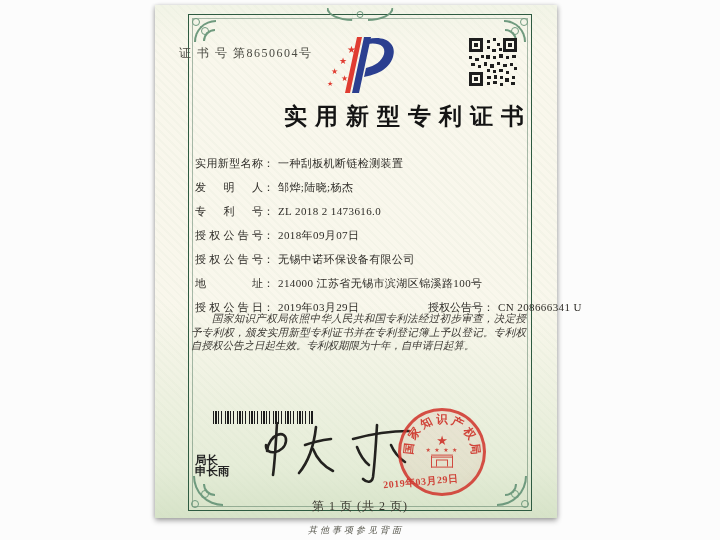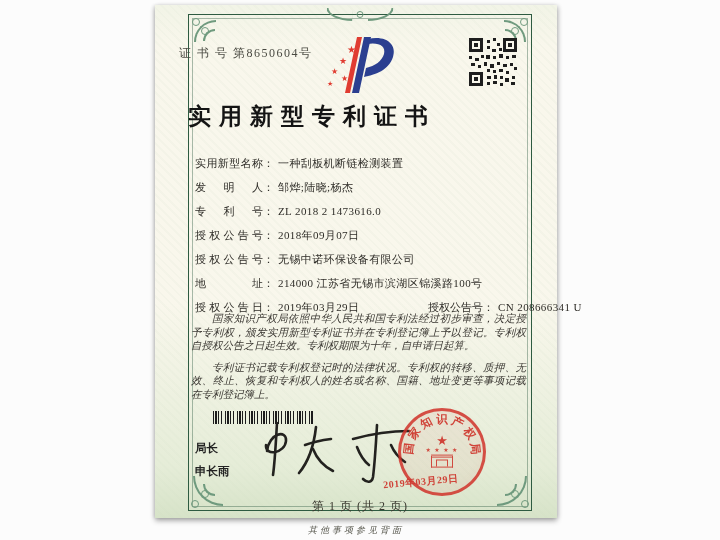--- a/index.html
+++ b/index.html
@@ -50,21 +50,21 @@
   .top-ornament .od{width:7px;height:7px;border:1.5px solid var(--green-lt);border-radius:50%;}
   
   .cert-no{
     position:absolute; left:24px; top:40px; font-size:12px; letter-spacing:1.5px; color:#4a4a42;
   }
   .logo{position:absolute; left:166px; top:26px; width:84px; height:68px;}
   .logo .star{position:absolute; color:#e03c31; line-height:1;}
   .qr{position:absolute; left:314px; top:33px; width:48px; height:48px;}
   .title{
     position:absolute; left:33px; top:96px; width:344px;
-    text-align:left; font-size:23px; font-weight:bold; letter-spacing:8px; color:#141414;
+    text-align:right; font-size:23px; font-weight:bold; letter-spacing:8px; color:#141414;
   }
   
   .fields{position:absolute; left:40px; top:146px; width:335px; font-size:11px; color:var(--ink);}
   .frow{height:24px; line-height:24px; white-space:nowrap; position:relative;}
   .flabel{display:inline-block; width:68px; text-align:justify; text-align-last:justify; vertical-align:top;}
   .colon{margin-right:4px;}
   .fvalue{letter-spacing:0.4px;}
   .fpair2{position:absolute; left:193px; top:0;margin-left:40px;}
   
   .paras{
@@ -72,21 +72,21 @@
     font-size:10.5px; line-height:13.5px; color:#3b3833; font-style:italic; text-align:justify;
   }
   .paras p{text-indent:21px; margin:8px;}
   
   .barcode{
     position:absolute; left:58px; top:406px; width:100px; height:13px;
     background:repeating-linear-gradient(90deg,
       #1c1c1c 0 1px, transparent 1px 2px, #1c1c1c 2px 4px, transparent 4px 5px,
       #1c1c1c 5px 6px, transparent 6px 8px, #1c1c1c 8px 9px, transparent 9px 12px);
   }
-  .director-label{position:absolute; left:40px; top:436px; font-size:11.5px; font-weight:bold; color:#222;}
+  .director-label{position:absolute; left:40px; top:448px; font-size:11.5px; font-weight:bold; color:#222;}
   .director-name{position:absolute; left:40px; top:459px; font-size:11.5px; font-weight:bold; color:#222;}
   .signature{position:absolute; left:98px; top:412px; width:185px; height:70px;}
   .seal{
     position:absolute; left:243px; top:403px; width:88px; height:88px;
     border:3px solid rgba(208,52,44,0.85); border-radius:50%;
     background:radial-gradient(circle, rgba(208,52,44,0.06) 55%, rgba(208,52,44,0.10) 100%);
   }
   .seal-char{
     position:absolute; left:50%; top:50%; font-size:11.5px; font-weight:bold; color:rgba(207,58,48,0.95);
     transform:translate(-50%,-50%) rotate(var(--a)) translateY(-33px);
@@ -224,21 +224,20 @@
     <div class="frow">
       <span class="flabel">授权公告日</span><span class="colon">：</span><span class="fvalue">2019年03月29日</span>
       <span class="fpair2">
         <span>授权公告号</span><span class="colon">：</span><span class="fvalue">CN 208666341 U</span>
       </span>
     </div>
   </div>
 
   <div class="paras">
     <p>国家知识产权局依照中华人民共和国专利法经过初步审查，决定授予专利权，颁发实用新型专利证书并在专利登记簿上予以登记。专利权自授权公告之日起生效。专利权期限为十年，自申请日起算。</p>
-    <p>专利证书记载专利权登记时的法律状况。专利权的转移、质押、无效、终止、恢复和专利权人的姓名或名称、国籍、地址变更等事项记载在专利登记簿上。</p>
   </div>
 
   <div class="barcode"></div>
   <div class="director-label">局长</div>
   <div class="director-name">申长雨</div>
 
   <div class="signature">
     <svg width="185" height="70" viewBox="0 0 185 70">
       <g fill="none" stroke="#23221f" stroke-width="2.6" stroke-linecap="round">
         <path d="M14 34 C16 16 34 12 33 24 C32 36 12 40 13 28"></path>

